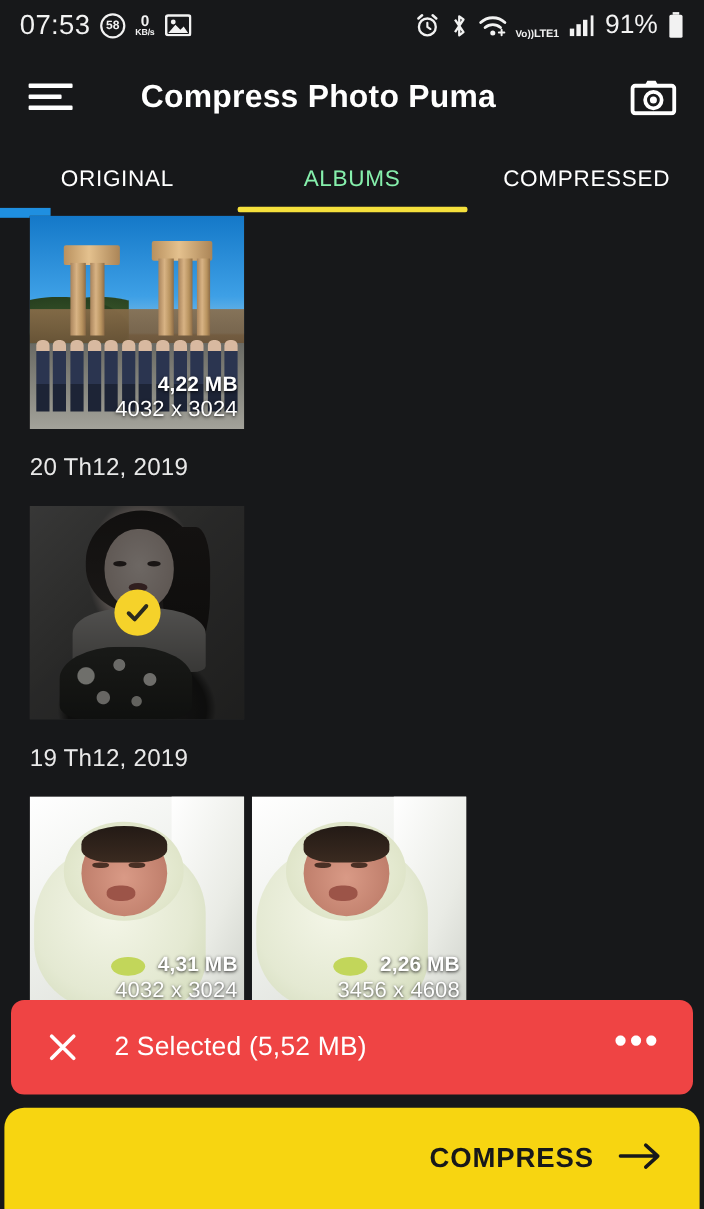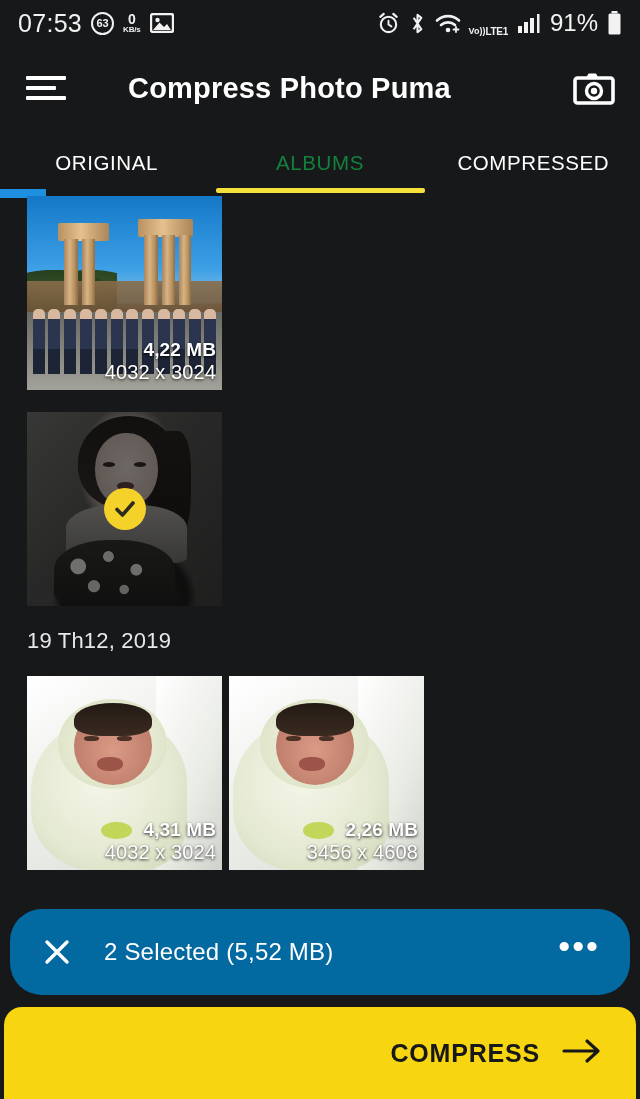--- a/index.html
+++ b/index.html
@@ -57,21 +57,21 @@
 
   
   .tabs{
     position:absolute; left:0; top:130px; width:640px; height:66px;
     display:flex; align-items:center;
   }
   .tab{
     flex:1; text-align:center; color:#ffffff; font-size:20.5px;
     font-weight:400; letter-spacing:.6px; cursor:pointer; user-select:none;
   }
-  .tab.active{ color:#15803d; }
+  .tab.active{ color:#86efac; }
   .tab-indicator{
     position:absolute; left:216px; top:188px; width:209px; height:5px;
     background:#f5e03c; border-radius:2px;
   }
   .tab-blue{
     position:absolute; left:0px; top:189px; width:46px; height:9px;
     background:#1f8fe0;
   }
 
   
@@ -227,21 +227,21 @@
     background:#c2d65a; border-radius:50%;
   }
   .ph-baby .sheet{
     position:absolute; right:0; top:0; width:34%; height:100%;
     background:linear-gradient(115deg,#ffffff,#e9ebe5 60%,#cfd2cb);
   }
 
   
   .selbar{
     position:absolute; left:10px; right:10px; bottom:104px; height:86px;
-    background:#0369a1; border-radius:32px;
+    background:#ef4444; border-radius:12px;
     display:flex; align-items:center; padding:0 30px;
   }
   .selbar .x{ cursor:pointer; display:flex; align-items:center; justify-content:center; width:34px; height:34px; }
   .selbar .sel-text{
     margin-left:30px; color:#ffffff; font-size:24px; font-weight:400; letter-spacing:.2px;
   }
   .selbar .more{
     margin-left:auto; color:#ffffff; font-size:34px; letter-spacing:2px;
     line-height:.4; cursor:pointer; padding-bottom:10px;
   }
@@ -258,21 +258,21 @@
   }
 </style>
 </head>
 <body>
 
 <div class="phone">
 
   <div class="statusbar">
     <div class="sb-left">
       <span class="sb-time">07:53</span>
-      <span class="sb-circle">63</span>
+      <span class="sb-circle">58</span>
       <span class="sb-net">
         <span class="n">0</span>
         <span class="u">KB/s</span>
       </span>
       <span>
         <svg class="ico" width="24" height="20" viewBox="0 0 24 20">
           <rect x="1" y="1" width="22" height="18" rx="2" fill="none" stroke="#f2f2f2" stroke-width="2.4"></rect>
           <circle cx="7.5" cy="7" r="2.2" fill="#f2f2f2"></circle>
           <path d="M3 17 L9.5 9.5 L14 14 L17 11 L21 17 Z" fill="#f2f2f2"></path>
         </svg>
@@ -379,20 +379,21 @@
           </div>
           <div class="labels">
             <div class="size">4,22 MB</div>
             <div class="dims">4032 x 3024</div>
           </div>
         </div>
       </div>
     </div>
 
     <div class="group" style="margin-top:22px;">
+      <div class="date-label">20 Th12, 2019</div>
       <div class="grid" style="margin-top:22px;">
         <div class="thumb selected">
           <div class="photo ph-portrait">
             <div class="hair"></div>
             <div class="hair2"></div>
             <div class="face"></div>
             <div class="eye l"></div>
             <div class="eye r"></div>
             <div class="lips"></div>
             <div class="dress"></div>

